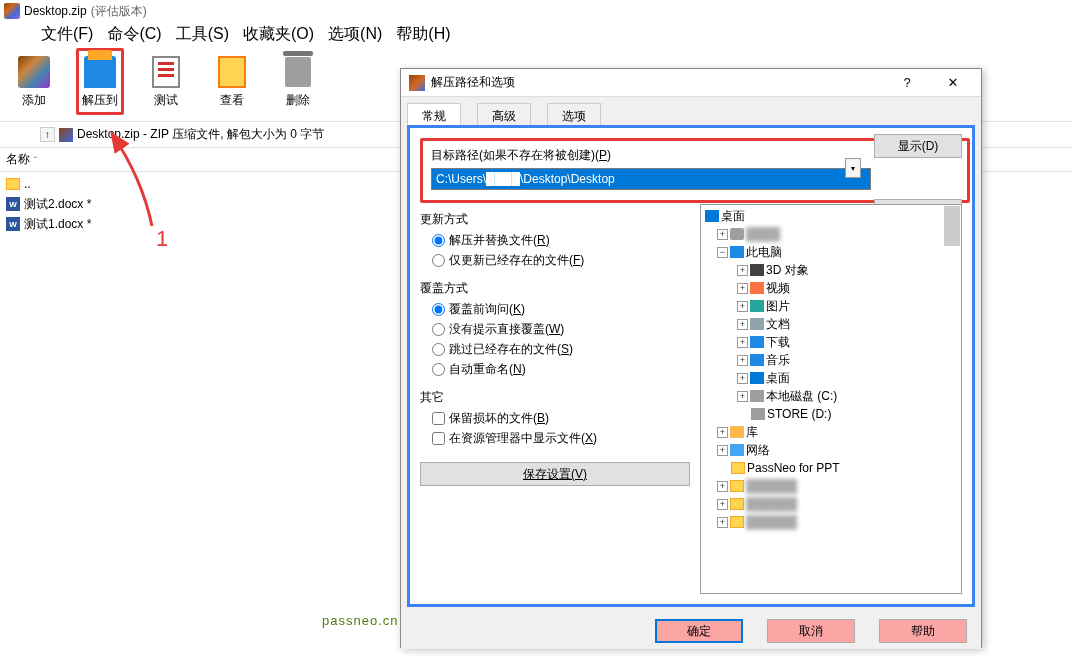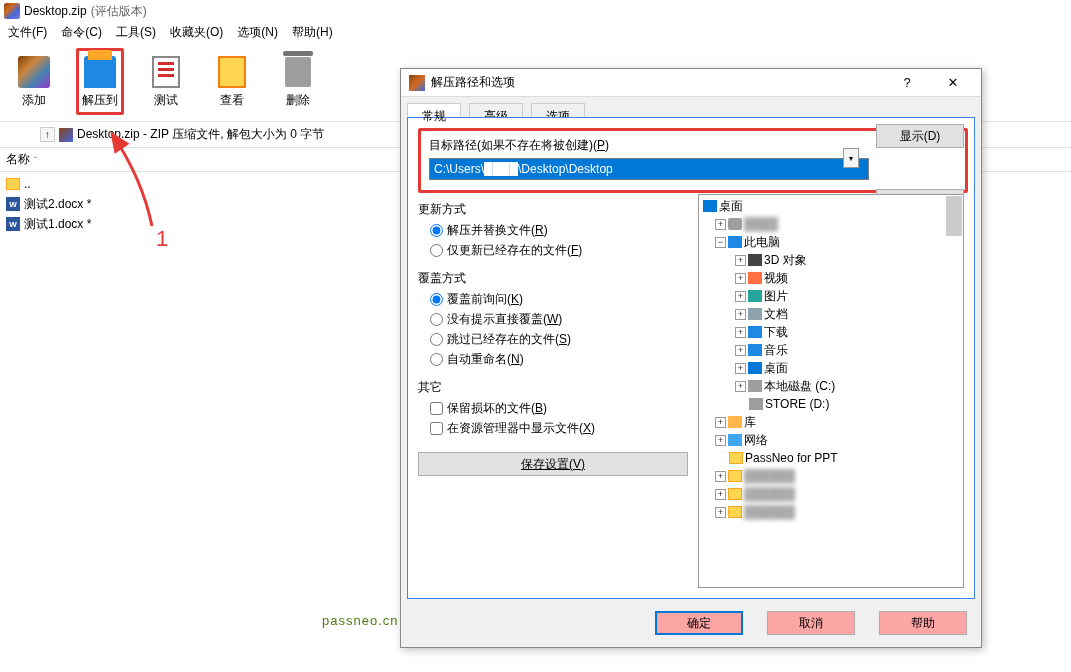--- a/index.html
+++ b/index.html
@@ -5,21 +5,21 @@
 * { margin: 0; padding: 0; box-sizing: border-box; font-family: "Microsoft YaHei", "Segoe UI", sans-serif; }
 body { width: 1071px; height: 672px; background: #fff; font-size: 12px; position: relative; overflow: hidden; }
 
 
 .main-titlebar { height: 22px; background: #fff; display: flex; align-items: center; padding: 2px 4px; gap: 4px; }
 .main-titlebar .app-icon { width: 16px; height: 16px; background: linear-gradient(135deg,#8B4513,#D2691E,#4169E1,#9370DB); border-radius: 2px; }
 .main-titlebar .title-text { font-size: 12px; text-align: right; }
 .main-titlebar .suffix { color: #666; }
 
 
-.menubar { height: 20px; display: flex; gap: 14px; padding: 2px 8px; font-size: 12px; }
+.menubar { height: 20px; display: flex; gap: 14px; padding: 2px 8px; font-size: 16px; margin-left: 33px; }
 .menubar span { cursor: default; }
 
 
 .toolbar { height: 80px; display: flex; padding: 6px 10px; gap: 18px; border-bottom: 1px solid #e0e0e0; }
 .tool-btn { display: flex; flex-direction: column; align-items: center; justify-content: center; width: 48px; cursor: pointer; }
 .tool-btn .tool-icon { width: 36px; height: 36px; display: flex; align-items: center; justify-content: center; }
 .tool-btn .tlabel { font-size: 12px; margin-top: 2px; }
 .red-box { border: 3px solid #e53935; border-radius: 2px; padding: 2px; }
 
 .icon-add { width:32px; height:32px; background: linear-gradient(135deg,#7B3F00,#CD853F,#4682B4,#9932CC); border-radius:3px; }
@@ -53,25 +53,25 @@
 .anno-num { position:absolute; color:#e53935; font-size:22px; font-weight:normal; }
 .anno-arrow { position:absolute; pointer-events:none; }
 
 
 .dialog { position:absolute; left:400px; top:68px; width:582px; height:580px; background:#f0f0f0; border:1px solid #888; box-shadow:2px 2px 8px rgba(0,0,0,0.25); }
 .dlg-title { height:28px; background:#fff; display:flex; align-items:center; padding:0 8px; gap:6px; border-bottom:1px solid #ddd; }
 .dlg-title .dlg-icon { width:16px; height:16px; background:linear-gradient(135deg,#8B4513,#D2691E,#4169E1); }
 .dlg-title .spacer { flex:1; }
 .dlg-title .win-btn { width:40px; height:26px; display:flex; align-items:center; justify-content:center; font-size:13px; cursor:pointer; }
 
-.dlg-tabs { height:20px; display:flex; padding:6px 6px 0 6px; gap:8px; background:#f0f0f0; }
+.dlg-tabs { height:28px; display:flex; padding:6px 6px 0 6px; gap:16px; background:#f0f0f0; }
 .dlg-tab { padding:4px 14px; background:#f0f0f0; border:1px solid #ccc; border-bottom:none; font-size:12px; cursor:pointer; }
 .dlg-tab.active { background:#fff; border-bottom:1px solid #fff; position:relative; z-index:2; }
 
-.dlg-body { background:#fff; margin:0 6px 6px 6px; border:1px solid #3b82f6; position:relative; height:482px; padding:10px; display:flex; gap:10px; }
+.dlg-body { background:#fff; margin:0 6px 6px 6px; border:3px solid #3b82f6; position:relative; height:482px; padding:10px; display:flex; gap:10px; }
 .dlg-left { width:270px; display:flex; flex-direction:column; gap:8px; }
 .dlg-right { flex:1; display:flex; flex-direction:column; gap:6px; }
 
 .path-group { border:3px solid #e53935; padding:6px 8px 10px 8px; border-radius:2px; position:relative; }
 .path-label { font-size:12px; margin-bottom:4px; }
 .path-label .ul { text-decoration:underline; }
 .path-input { width:100%; height:22px; border:1px solid #7a7a7a; background:#0078d7; color:#fff; padding:2px 4px; font-size:12px; }
 .path-dd { position:absolute; right:10px; bottom:12px; width:16px; height:20px; border:1px solid #999; background:#f5f5f5; display:flex; align-items:center; justify-content:center; font-size:8px; cursor:pointer; }
 
 .side-btns { display:flex; flex-direction:column; gap:6px; }

